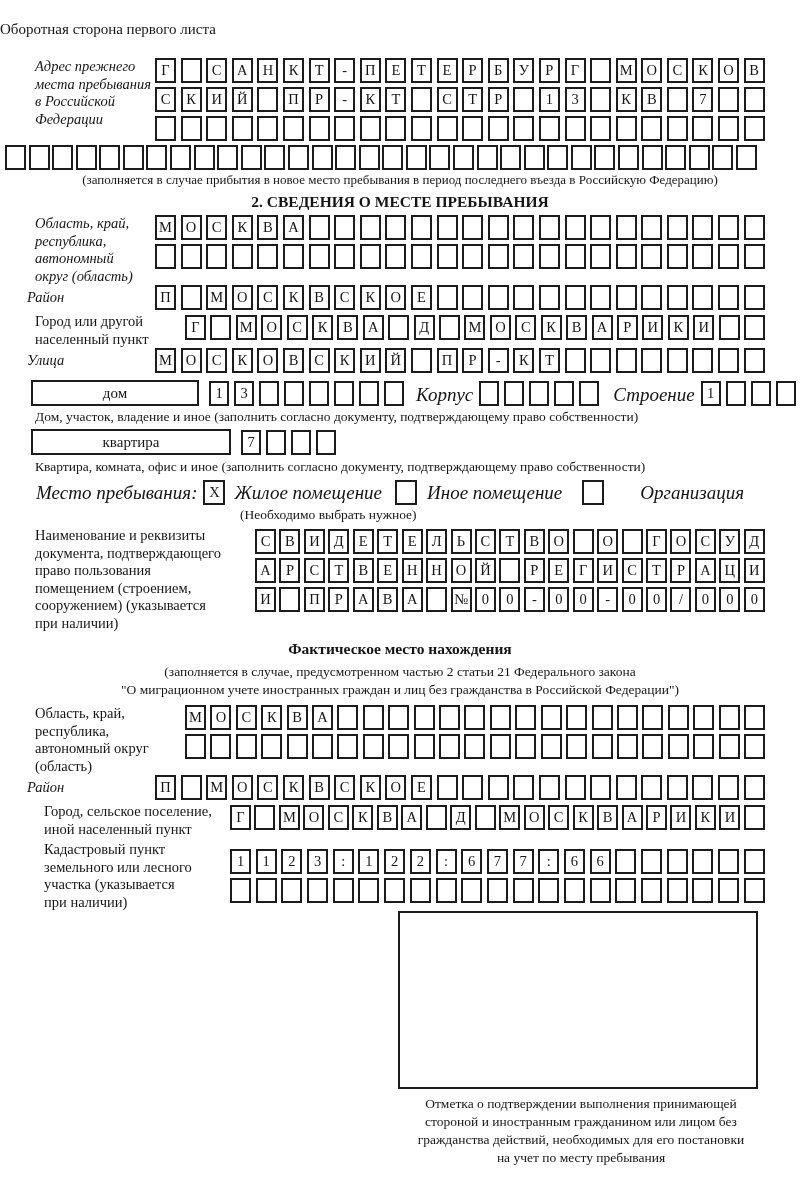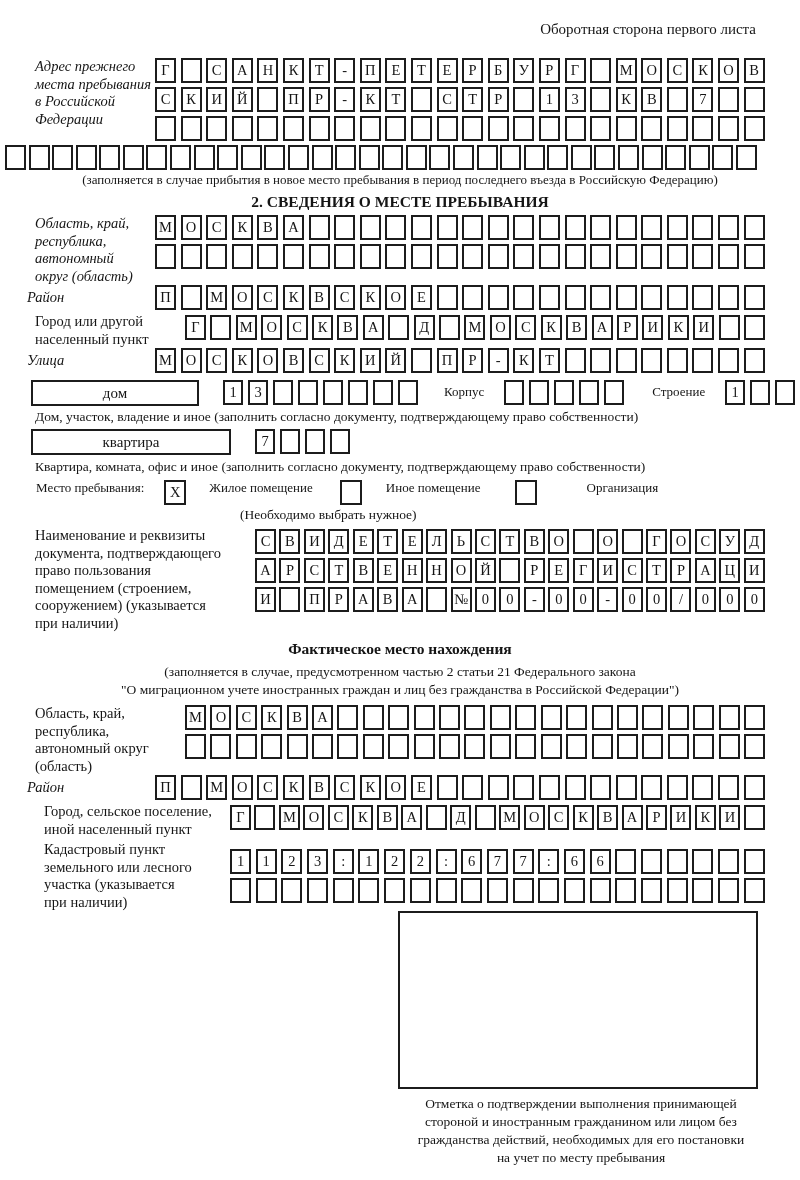--- a/index.html
+++ b/index.html
@@ -8,27 +8,27 @@
     color: #151515;
     font-family: "Liberation Serif", "DejaVu Serif", serif;
   }
   #page {
     position: relative;
     width: 800px; height: 1180px;
     background: #ffffff;
     overflow: hidden;
   }
   .hdr-note {
-    padding: 20px 44px 0 0;
-    text-align: right;
+    padding: 20px 20px 0 0;
+    text-align: left;
     font-size: 15px;
     line-height: 18px;
   }
   .row { display: flex; align-items: flex-start; }
-  .row.vcenter { align-items: flex-start; gap: 14px; }
+  .row.vcenter { align-items: center; }
   .label {
     box-sizing: border-box;
     padding-left: 35px;
     font-size: 14.5px;
     line-height: 17.5px;
     flex-shrink: 0;
   }
   .label.single { padding-top: 4px; padding-left: 27px; }
   .lw155 { width: 155px; font-style: italic; }
   .lw185 { width: 185px; }
@@ -57,21 +57,21 @@
   .caption-left { padding-left: 35px; font-size: 13.5px; line-height: 16px; }
   .sec-title { text-align: center; font-weight: bold; font-size: 15.5px; line-height: 18px; }
   .type-box {
     box-sizing: border-box;
     border: 2px solid #1c1c1c;
     height: 26px;
     display: flex; align-items: center; justify-content: center;
     font-size: 15px;
     flex-shrink: 0;
   }
-  .inline-lbl { font-size: 13px; padding-top: 4px; flex-shrink: 0; }
+  .inline-lbl { font-size: 19px; padding-top: 4px; flex-shrink: 0; font-style: italic; }
   .check {
     box-sizing: border-box;
     width: 22px; height: 25px;
     border: 2px solid #1c1c1c;
     display: inline-flex; align-items: center; justify-content: center;
     font-size: 14.5px;
     flex-shrink: 0;
   }
   .stamp-box {
     box-sizing: border-box;

